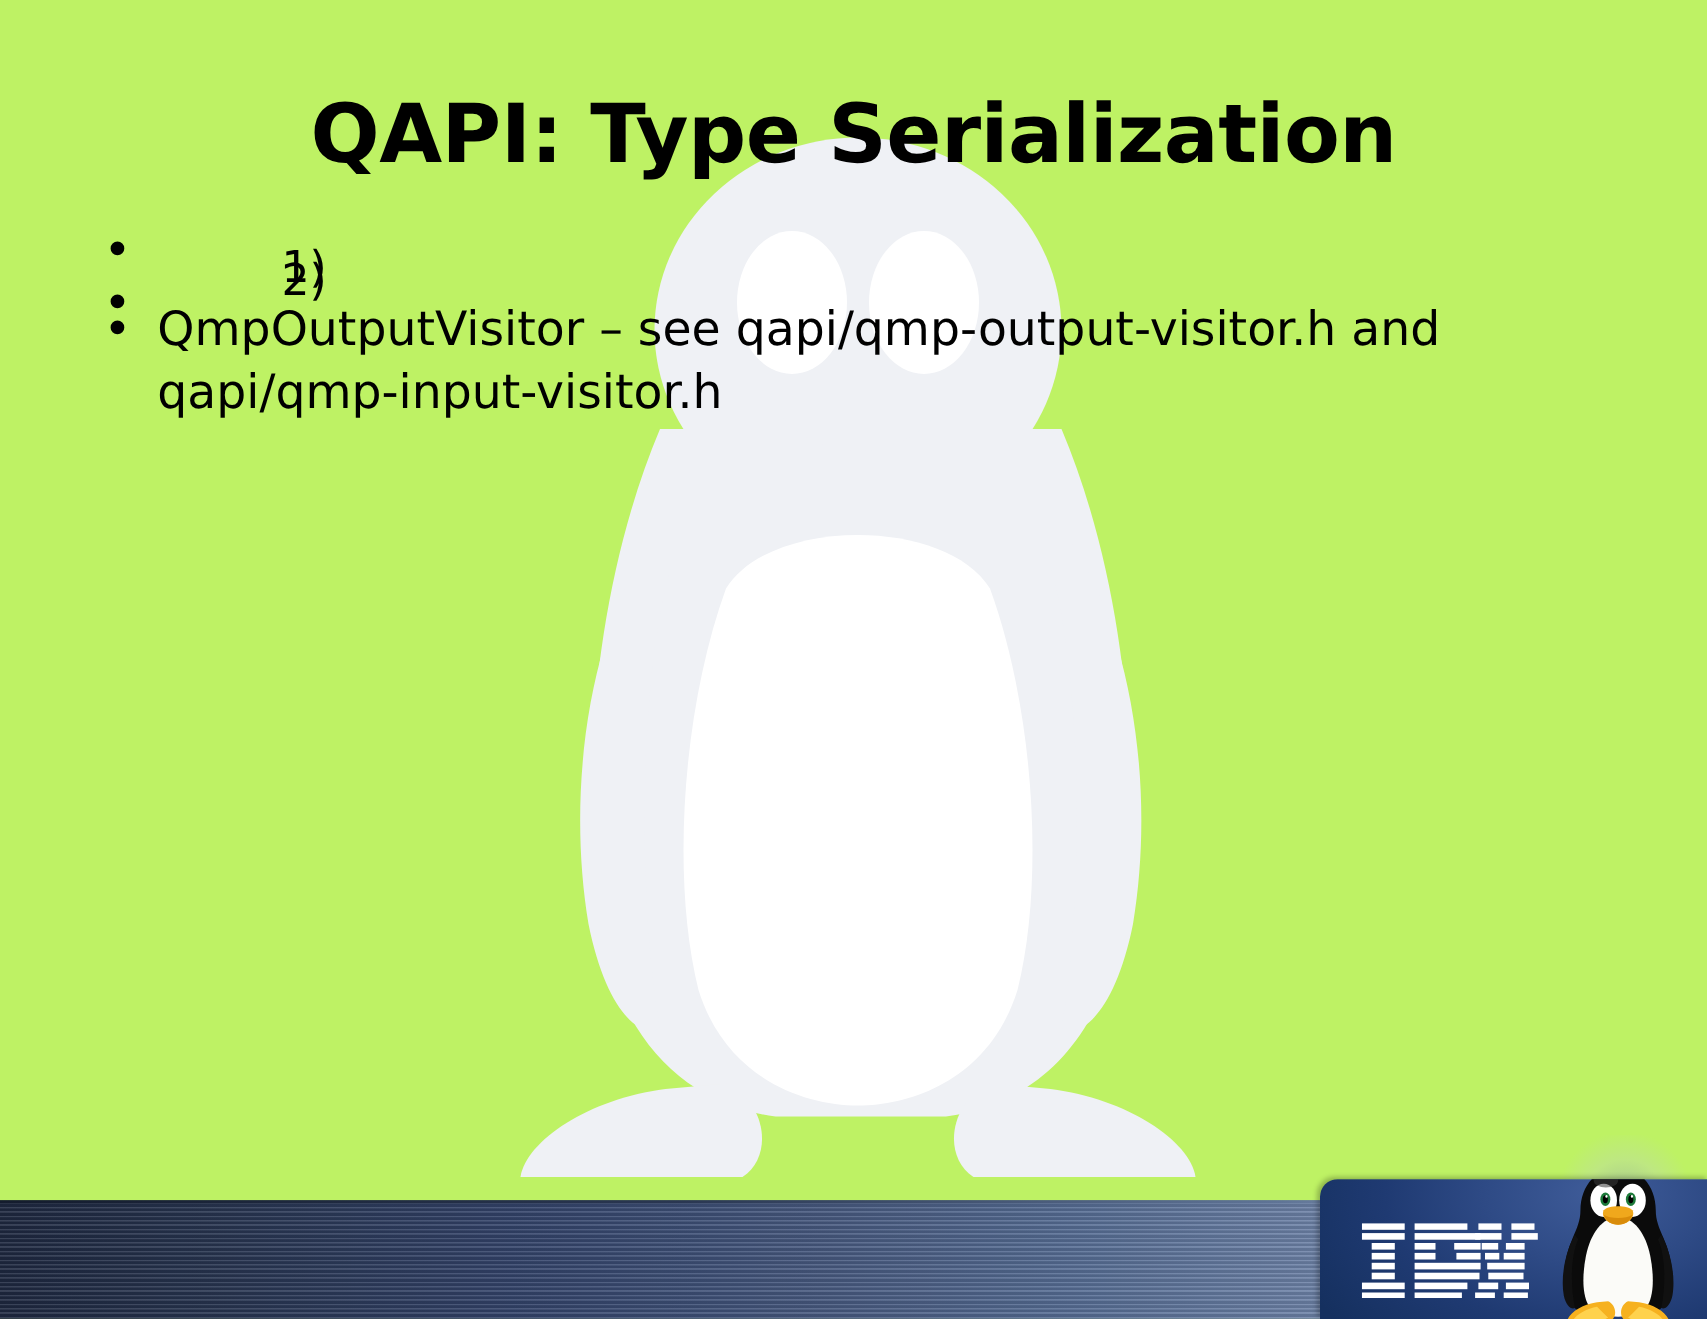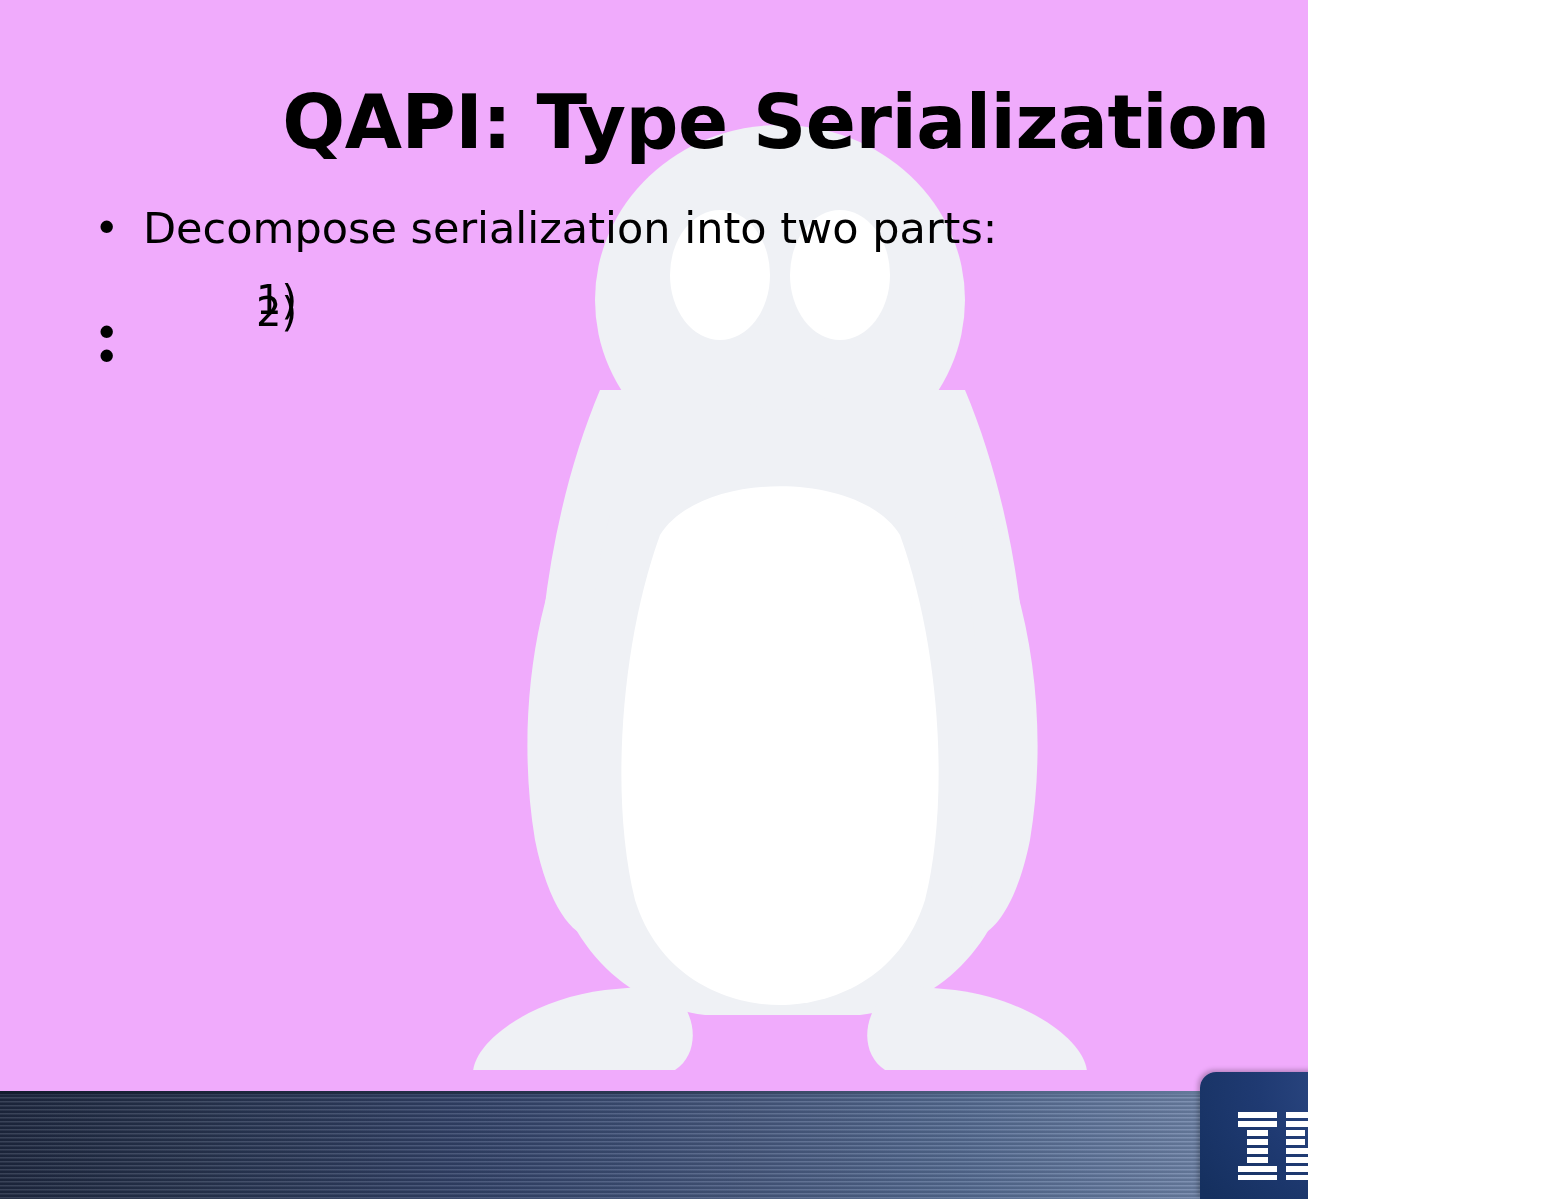--- a/index.html
+++ b/index.html
@@ -9,23 +9,23 @@
   }
   body {
     width: 1552px;
     height: 1199px;
     overflow: hidden;
     font-family: "DejaVu Sans", sans-serif;
   }
 
   #slide {
     position: relative;
-    width: 1308px;
+    width: 1552px;
     height: 1199px;
-    background: #f0abfc;
+    background: #bef264;
     overflow: hidden;
   }
 
   
   #watermark {
     position: absolute;
     left: 330px;
     top: 120px;
     width: 900px;
     height: 950px;
@@ -264,21 +264,20 @@
                C 212 140, 148 140, 132 166 Z"></path>
     </g>
   </svg>
 
   <div id="title">QAPI: Type Serialization</div>
 
   <div id="body-content">
 
     <div class="lvl1">
       <span class="bullet-dot">•</span>
-      <span>Decompose serialization into two parts:</span>
     </div>
 
     <div class="gap-small"></div>
 
     <div class="lvl2">
       <span class="num-marker">1)</span>
     </div>
 
     <div class="gap-small"></div>
 
@@ -289,20 +288,21 @@
     <div class="gap-med"></div>
 
     <div class="lvl1">
       <span class="bullet-dot">•</span>
     </div>
 
     <div class="gap-med"></div>
 
     <div class="lvl1">
       <span class="bullet-dot">•</span>
+      <span>QmpOutputVisitor – see qapi/qmp-output-visitor.h and qapi/qmp-input-visitor.h</span>
     </div>
 
   </div>
 
   <div id="footer-bar-topline"></div>
   <div id="footer-bar"></div>
 
   <div id="tux-glow"></div>
 
   <div id="logo-panel">

